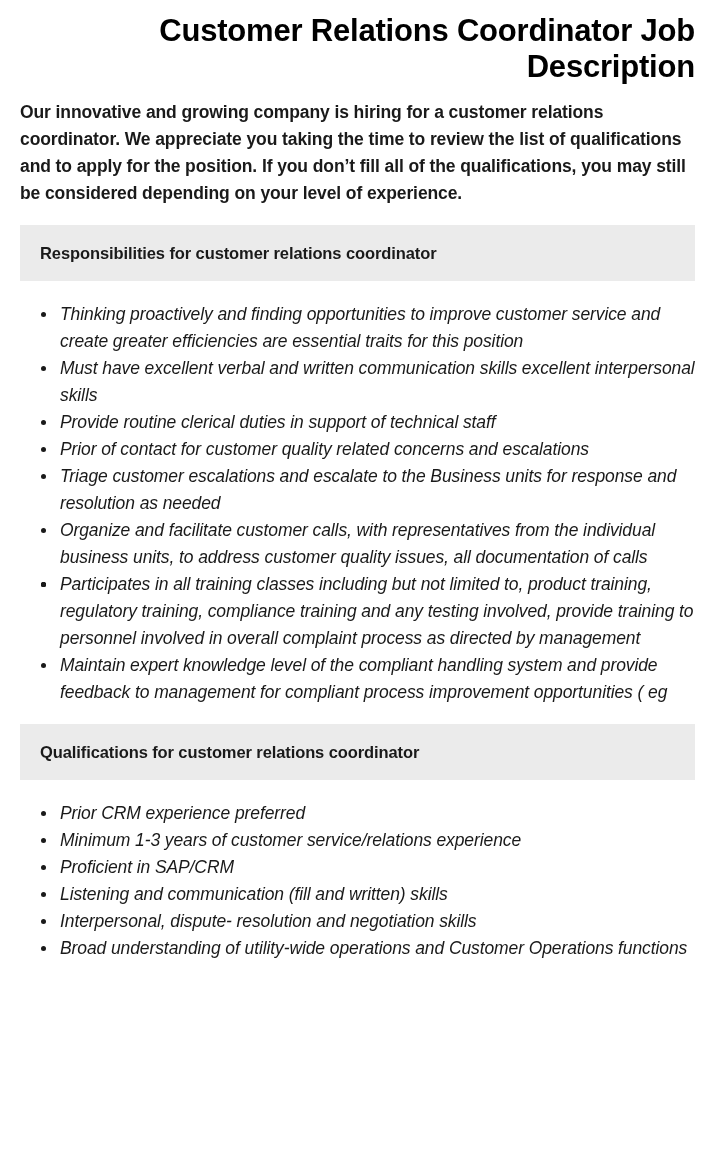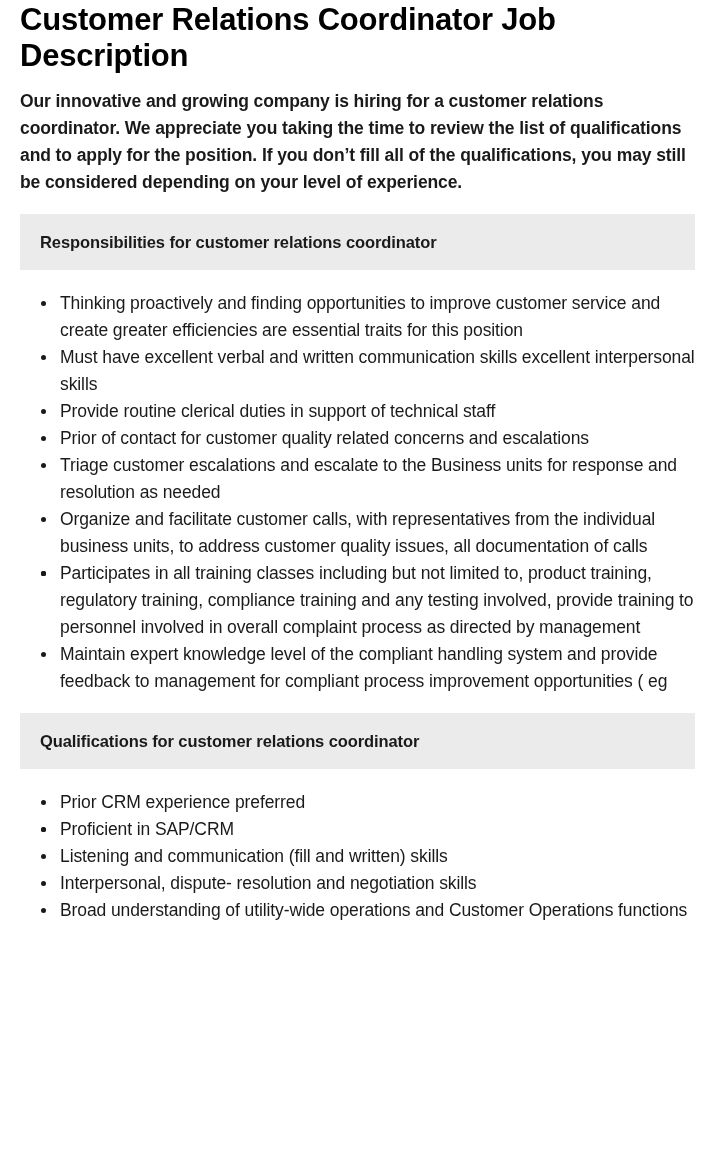--- a/index.html
+++ b/index.html
@@ -14,22 +14,22 @@
       font-family: "Liberation Sans", "DejaVu Sans", sans-serif;
       color: #111111;
     }
     .page {
       padding: 0 25px 0 20px;
       box-sizing: border-box;
       width: 720px;
     }
     h1.title {
       margin: 0;
-      padding-top: 2px;
-      text-align: left;
+      padding-top: 13px;
+      text-align: right;
       font-size: 31px;
       line-height: 36px;
       font-weight: bold;
       color: #000000;
       letter-spacing: -0.2px;
     }
     p.intro {
       margin: 14px 0 0 0;
       font-size: 17.5px;
       line-height: 27px;
@@ -54,20 +54,21 @@
       margin: 20px 0 0 0;
       padding: 0 0 0 40px;
       list-style: none;
     }
     ul.items li {
       position: relative;
       font-size: 17.5px;
       line-height: 27px;
       color: #1a1a1a;
       letter-spacing: -0.1px;
+      font-style: italic;
     }
     ul.items li .bullet {
       position: absolute;
       left: -19px;
       top: 11px;
       width: 5px;
       height: 5px;
       border-radius: 50%;
       background: #1a1a1a;
     }
@@ -90,19 +91,19 @@
     <li><span class="bullet"></span><span>Organize and facilitate customer calls, with representatives from the individual business units, to address customer quality issues, all documentation of calls</span></li>
     <li><span class="bullet"></span></li>
     <li><span class="bullet"></span></li>
     <li><span class="bullet"></span><span>Participates in all training classes including but not limited to, product training, regulatory training, compliance training and any testing involved, provide training to personnel involved in overall complaint process as directed by management</span></li>
     <li><span class="bullet"></span><span>Maintain expert knowledge level of the compliant handling system and provide feedback to management for compliant process improvement opportunities ( eg</span></li>
   </ul>
 
   <div class="section-header section-qual">Qualifications for customer relations coordinator</div>
   <ul class="items">
     <li><span class="bullet"></span><span>Prior CRM experience preferred</span></li>
-    <li><span class="bullet"></span></li>
+    <li><span class="bullet"></span><span>Minimum 1-3 years of customer service/relations experience</span></li>
     <li><span class="bullet"></span><span>Proficient in SAP/CRM</span></li>
     <li><span class="bullet"></span><span>Listening and communication (fill and written) skills</span></li>
     <li><span class="bullet"></span><span>Interpersonal, dispute- resolution and negotiation skills</span></li>
     <li><span class="bullet"></span><span>Broad understanding of utility-wide operations and Customer Operations functions</span></li>
   </ul>
 </div>
 
 </body></html>

